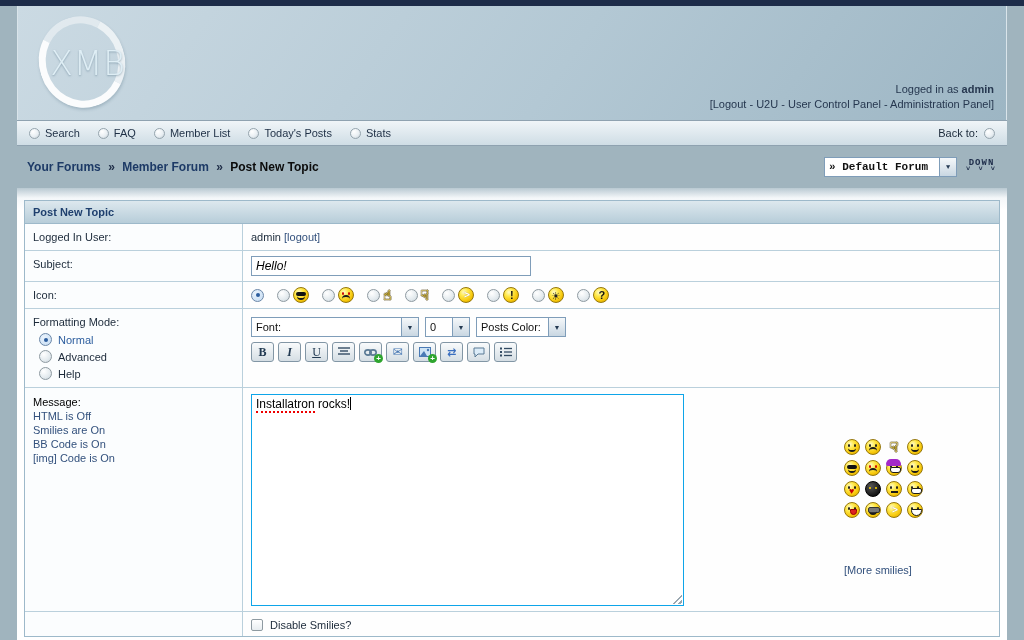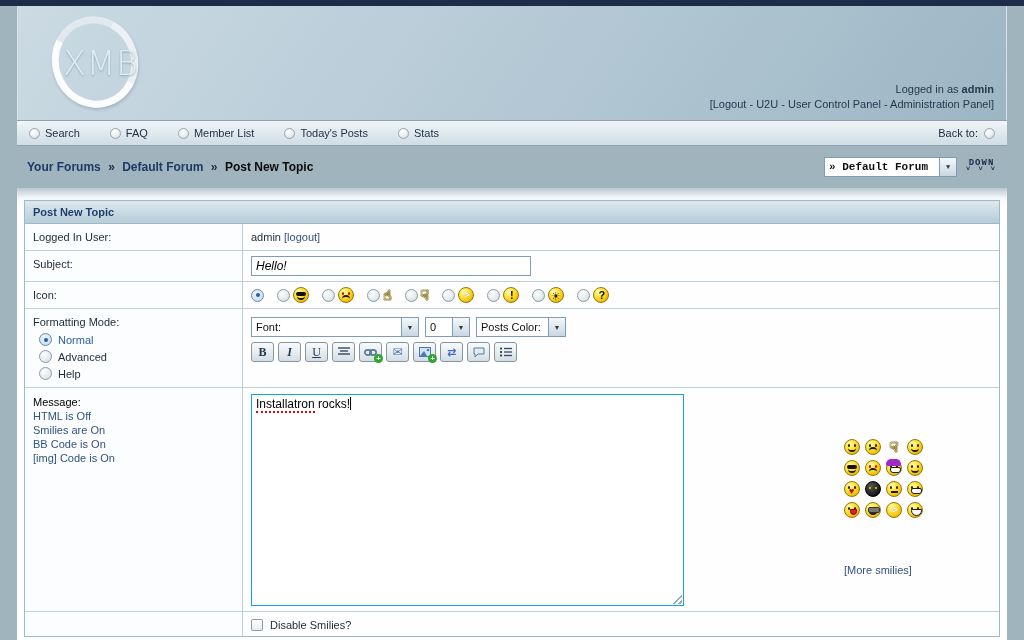--- a/index.html
+++ b/index.html
@@ -5,36 +5,36 @@
   * { margin:0; padding:0; box-sizing:border-box; }
   html,body { width:1024px; height:640px; overflow:hidden;
     font-family:"Liberation Sans","DejaVu Sans",sans-serif; font-size:11px; color:#1c2a3a;
     background:#a0b4be; }
   .topband { height:6px; background:#1d2c49; }
   .shell { margin:0 17px; }
 
   
   .hdr { height:114px; background:linear-gradient(125deg,#cbdae3 0%,#b3c8d4 55%,#9db6c4 100%);
     border-left:1px solid #d9e4ea; border-right:1px solid #d9e4ea; position:relative; }
-  .logo { position:absolute; left:22px; top:4px; width:115px; height:108px; }
+  .logo { position:absolute; left:9px; top:4px; width:115px; height:108px; }
   .logo .ring { position:absolute; left:12px; top:6px; width:86px; height:92px; border-radius:50%;
     border:7px solid rgba(255,255,255,0.92); border-top-color:rgba(255,255,255,0.45);
     border-right-color:rgba(255,255,255,0.65); transform:rotate(-18deg);
     box-shadow:0 2px 3px rgba(60,90,110,0.25); }
   .logo .xmb { position:absolute; left:18px; top:34px; width:86px; text-align:center;
     font-family:"DejaVu Sans",sans-serif; font-weight:200; font-size:33px; letter-spacing:1px;
     color:#dfeef5; text-shadow:0 1px 2px rgba(90,120,140,0.55); }
   .hdr-right { position:absolute; right:12px; bottom:8px; text-align:right; color:#26374f; line-height:15px; }
   .hdr-right b { font-weight:bold; }
   .hdr-right .links { color:#26374f; }
 
   
   .nav { height:26px; background:linear-gradient(#f0f5f8,#cfdde5);
     border-top:1px solid #8fa2b0; border-bottom:1px solid #8fa2b0;
-    display:flex; align-items:center; padding:0 12px; gap:30px; }
+    display:flex; align-items:center; padding:0 12px; gap:18px; }
   .nav-item { display:flex; align-items:center; gap:5px; color:#1e2f45; cursor:pointer; }
   .orb { width:11px; height:11px; border-radius:50%;
     background:radial-gradient(circle at 35% 30%,#ffffff 0%,#e9eff3 55%,#c2cdd4 100%);
     border:1px solid #96a5ae; }
   .nav-right { margin-left:auto; display:flex; align-items:center; gap:6px; }
 
   
   .crumbrow { height:42px; display:flex; align-items:center; padding:0 10px; }
   .crumbs { font-weight:bold; font-size:12px; color:#1d3a66; }
   .crumbs .sep { color:#21304a; padding:0 4px; }
@@ -197,21 +197,21 @@
     <div class="nav-right">
       <span>Back to:</span>
       <span class="orb"></span>
     </div>
   </div>
 
   <div class="crumbrow">
     <div class="crumbs">
       <span class="lnk" style="color:#1d3a66">Your Forums</span>
       <span class="sep">»</span>
-      <span class="lnk" style="color:#1d3a66">Default Forum</span>
+      <span class="lnk" style="color:#1d3a66">Member Forum</span>
       <span class="sep">»</span>
       <span class="current">Post New Topic</span>
     </div>
     <div class="jump">
       <div class="select" style="width:133px;">
         <span class="sp" style="font-weight:bold;">» Default Forum</span>
         <span class="arrow">▼</span>
       </div>
       <div class="downlink">
         <div>DOWN</div>

